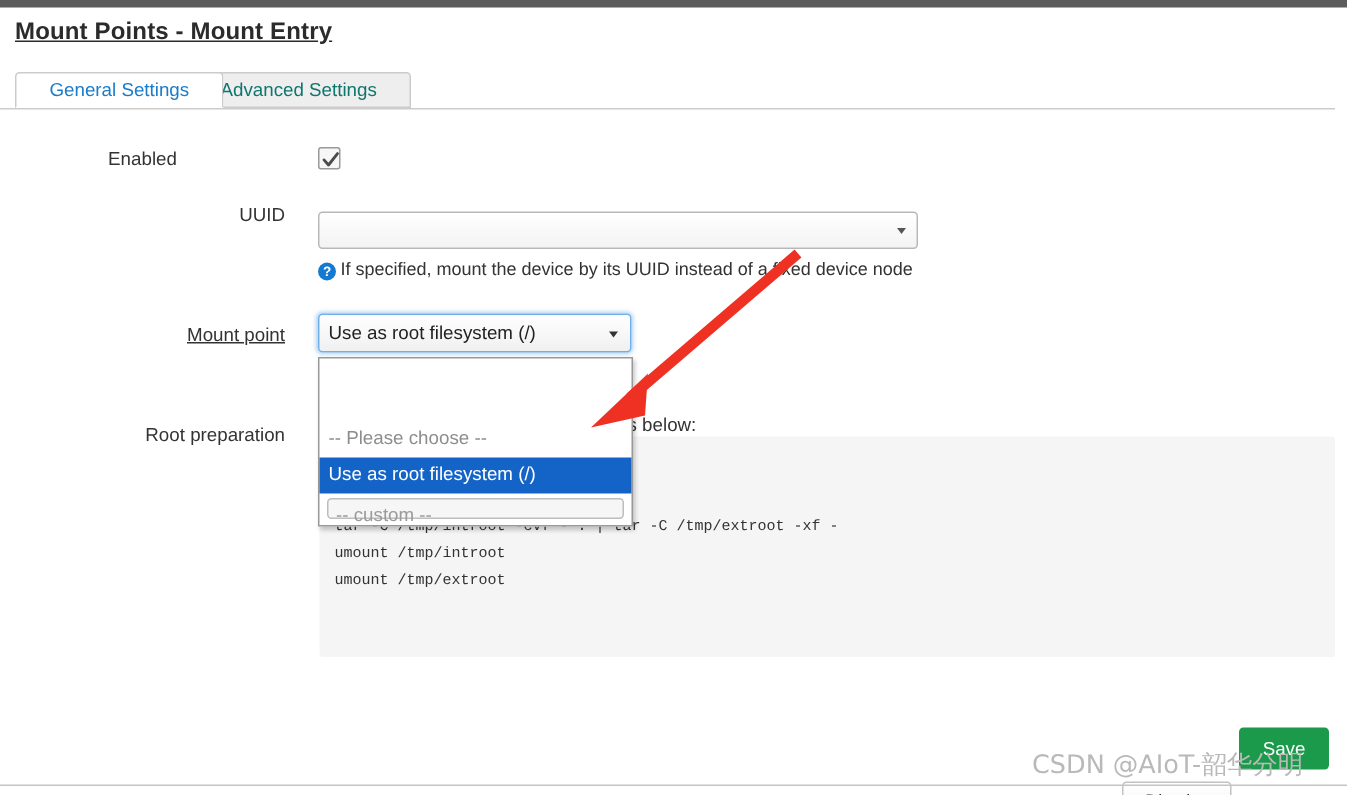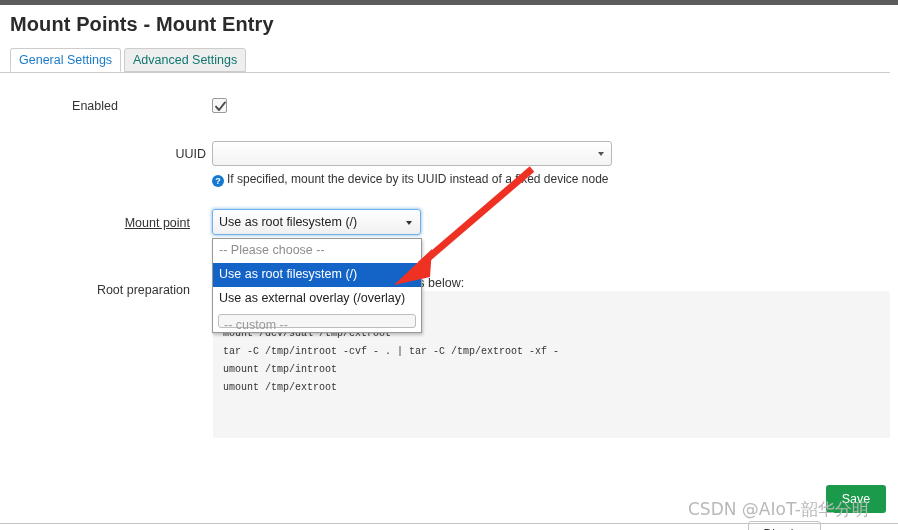--- a/index.html
+++ b/index.html
@@ -23,40 +23,41 @@
     position: absolute;
     left: 0; top: 0;
     width: 898px; height: 5px;
     background: #5c5c5c;
   }
 
   
   #page-title {
     position: absolute;
     left: 10px; top: 13px;
-    font-size: 20px;
+    font-size: 16px;
     font-weight: bold;
     color: #2b2b2b;
     letter-spacing: 0.1px;
+    text-decoration: underline;
   }
 
   
   #tabstrip {
     position: absolute;
     left: 0; top: 48px;
     width: 890px;
     height: 25px;
     border-bottom: 1px solid #cccccc;
   }
   .tab {
     position: absolute;
     top: 0;
     height: 24px;
     line-height: 23px;
-    padding: 0 8px;
+    padding: 0 22px;
     font-size: 12.5px;
     border: 1px solid #cccccc;
     border-radius: 3px 3px 0 0;
     cursor: pointer;
     white-space: nowrap;
   }
   .tab.active {
     left: 10px;
     background: #ffffff;
     border-bottom: 1px solid #ffffff;
@@ -86,21 +87,21 @@
     left: 212px; top: 98px;
     width: 15px; height: 15px;
     border: 1px solid #9a9a9a;
     background: #f7f7f7;
     border-radius: 2px;
     cursor: pointer;
   }
   #enabled-checkbox svg { position: absolute; left: 1px; top: 1px; }
 
   
-  #lbl-uuid { left: 0px; top: 147px; margin-left: 16px; }
+  #lbl-uuid { left: 0px; top: 136px; }
   #uuid-select {
     position: absolute;
     left: 212px; top: 141px;
     width: 400px; height: 25px;
     border: 1px solid #b8b8b8;
     border-radius: 3px;
     background: linear-gradient(#ffffff, #f3f3f3);
     font-size: 12px;
     color: #2c2c2c;
     line-height: 23px;
@@ -179,21 +180,21 @@
     padding-bottom: 2px;
   }
   .dd-option {
     height: 24px;
     line-height: 23px;
     padding-left: 6px;
     font-size: 12.5px;
     white-space: nowrap;
     cursor: pointer;
   }
-  .dd-option.placeholder { color: #8d8d8d; }
+  .dd-option.placeholder { color: #8d8d8d; margin-top: 42px; }
   .dd-option.selected {
     background: #1464c8;
     color: #ffffff;
   }
   .dd-option.normal { color: #222222; }
   #dd-custom {
     margin: 3px 5px 2px 5px;
     height: 14px;
     line-height: 20px;
     border: 1px solid #bdbdbd;
@@ -331,21 +332,20 @@
 
   <div class="row-label" id="lbl-mountpoint">Mount point</div>
   <div id="mountpoint-select">
     <span>Use as root filesystem (/)</span>
     <span id="mountpoint-arrow"></span>
   </div>
 
   <div id="dropdown-list">
     <div class="dd-option placeholder">-- Please choose --</div>
     <div class="dd-option selected">Use as root filesystem (/)</div>
-    <div class="dd-option normal">Use as external overlay (/overlay)</div>
     <div id="dd-custom">-- custom --</div>
   </div>
 
   <div class="row-label" id="lbl-rootprep">Root preparation</div>
 
   <div id="code-block">
     <pre>mount --bind / /tmp/introot
 mount /dev/sdal /tmp/extroot
 tar -C /tmp/introot -cvf - . | tar -C /tmp/extroot -xf -
 umount /tmp/introot

